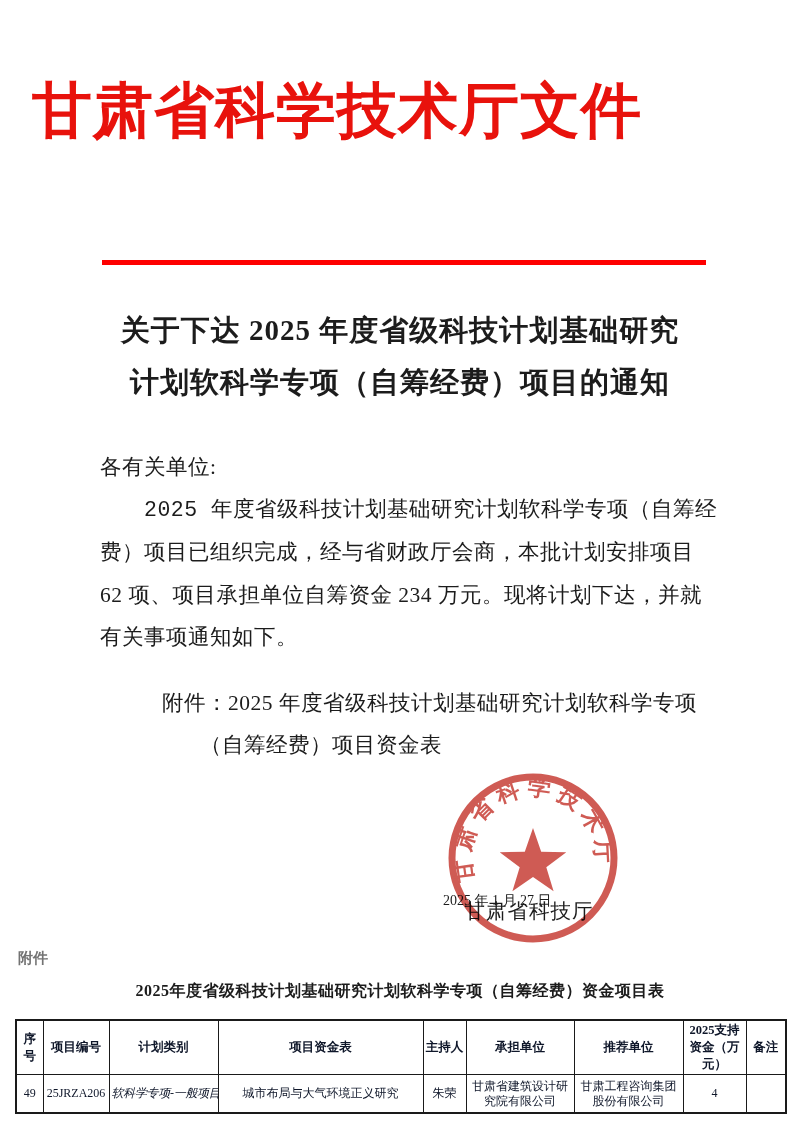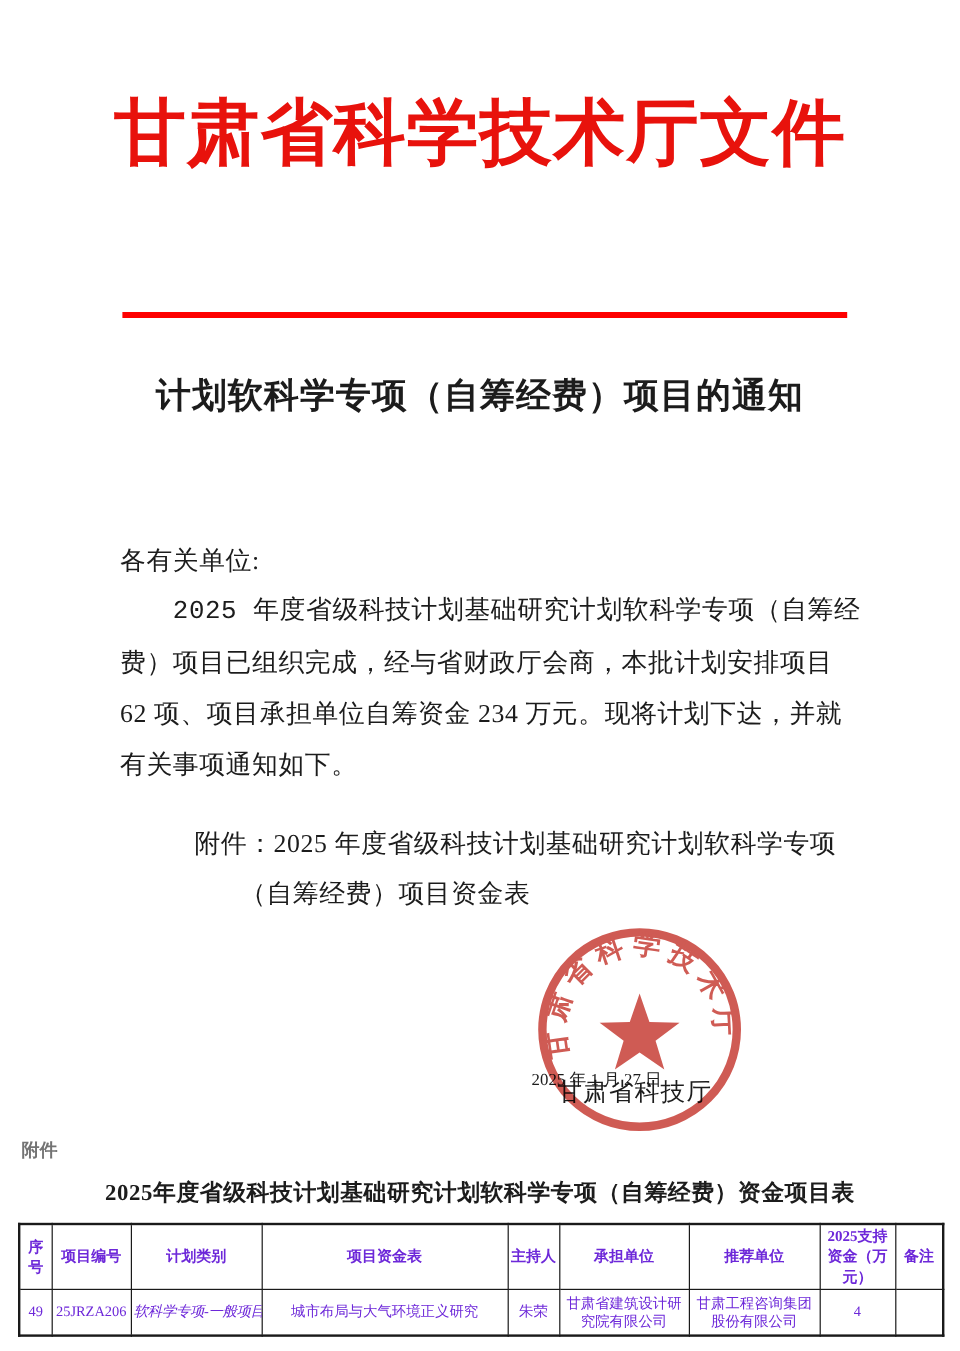--- a/index.html
+++ b/index.html
@@ -8,26 +8,27 @@
     width:800px;height:1126px;
     margin:0 auto;
     background:#ffffff;
     overflow:hidden;
     font-family:"Liberation Serif","DejaVu Serif",serif;
     color:#1c1c1c;
   }
   
   .letterhead{
     position:absolute;top:64px;left:0;right:0;
-    text-align:center;
+    text-align:left;
     font-size:60px;line-height:94px;
     font-weight:700;
     color:#e8120c;
     letter-spacing:1px;
     white-space:nowrap;
+    padding-left:32px;
   }
   .doc-number{
     position:absolute;top:222px;left:0;right:0;
     text-align:center;
     font-size:20px;line-height:30px;
     letter-spacing:2px;
   }
   .red-rule{
     position:absolute;top:260px;left:102px;
     width:604px;height:5px;
@@ -78,30 +79,30 @@
   }
   
   .attach-label{
     position:absolute;top:949px;left:18px;
     font-family:"Liberation Sans","DejaVu Sans",sans-serif;
     font-size:15px;font-weight:700;color:#737373;
   }
   .table-title{
     position:absolute;top:981px;left:0;right:0;
     text-align:center;
-    font-size:19px;font-weight:700;
+    font-size:16px;font-weight:700;
     letter-spacing:0.5px;
   }
   table.fund-table{
     position:absolute;top:1019px;left:15px;
     width:770px;
     border-collapse:collapse;
     table-layout:fixed;
     font-size:12px;
-    color:#6d28d9;
+    color:#0f172a;
   }
   .fund-table th,.fund-table td{
     border:1px solid #1a1a1a;
     text-align:center;vertical-align:middle;
     padding:1px 2px;
     overflow:hidden;
   }
   .fund-table th{
     font-weight:700;font-size:12.5px;
     height:42px;line-height:17px;
@@ -117,20 +118,21 @@
 <body>
 
 <div class="page">
 
   <div class="letterhead">甘肃省科学技术厅文件</div>
 
 
   <div class="red-rule"></div>
 
   <div class="notice-title">
+    <div>关于下达 2025 年度省级科技计划基础研究</div>
     <div>计划软科学专项（自筹经费）项目的通知</div>
   </div>
 
   <div class="body-block">
     <div class="body-line">各有关单位:</div>
     <div class="body-line indent">2025 年度省级科技计划基础研究计划软科学专项（自筹经</div>
     <div class="body-line">费）项目已组织完成，经与省财政厅会商，本批计划安排项目</div>
     <div class="body-line">62 项、项目承担单位自筹资金 234 万元。现将计划下达，并就</div>
     <div class="body-line">有关事项通知如下。</div>
   </div>

